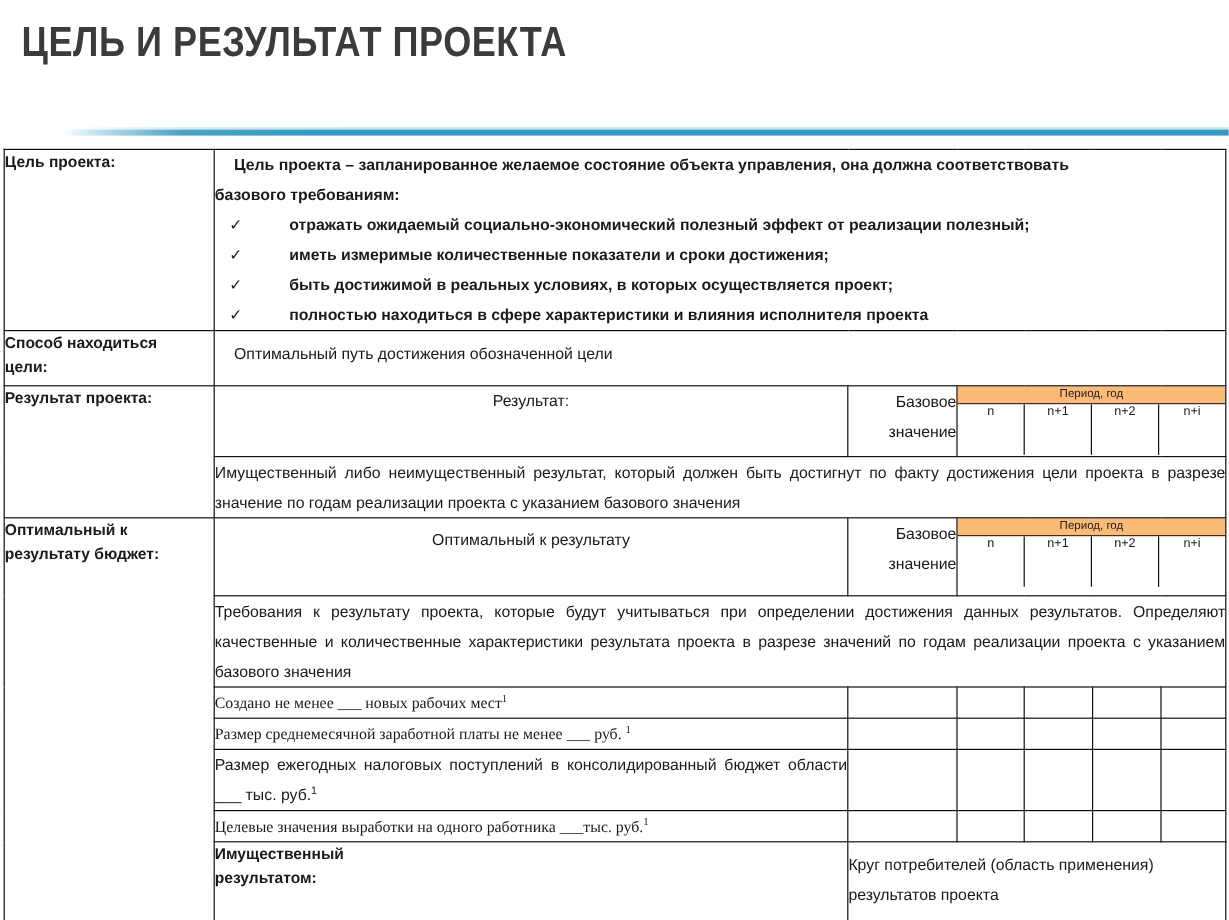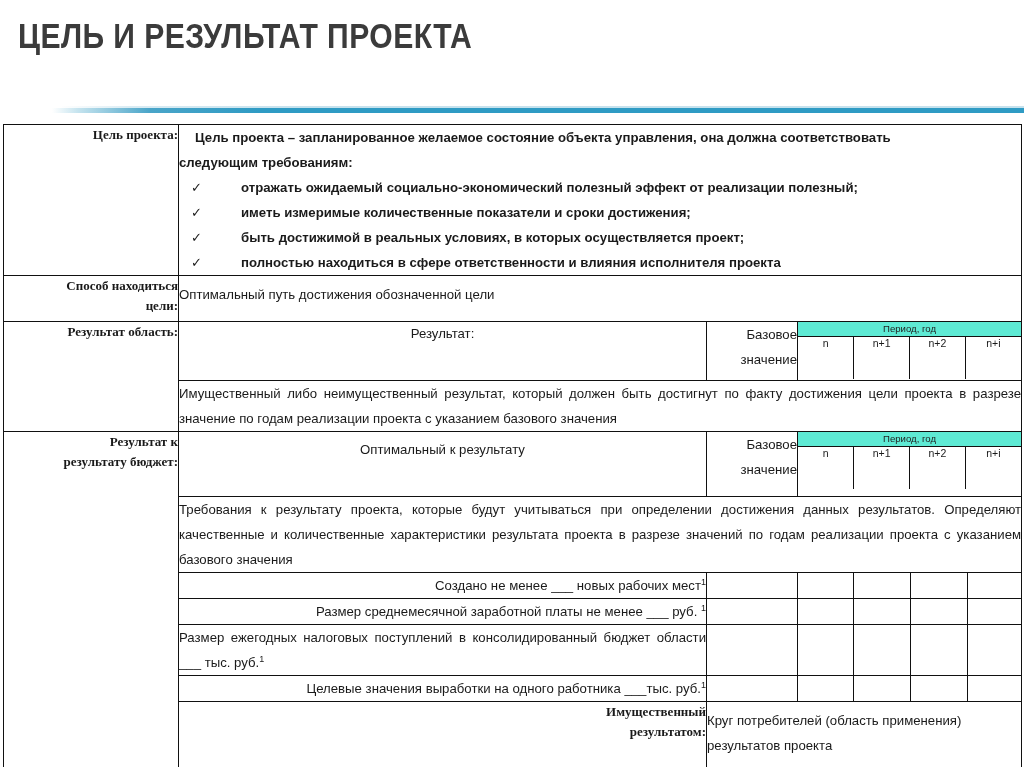--- a/index.html
+++ b/index.html
@@ -72,27 +72,26 @@
     font-size: 12.6px;
   }
   .doc-table td {
     border: 1.6px solid #111111;
     padding: 0;
     vertical-align: top;
     background: #ffffff;
   }
 
   .rowlabel {
-    text-align: right;
+    text-align: left;
     vertical-align: middle;
     font-weight: bold;
     font-size: 13px;
     line-height: 20px;
     padding: 4px 6px;
-    font-family: Liberation Serif, serif;
   }
 
   .bodytext {
     padding: 5px 8px 5px 9px;
     font-size: 13.2px;
     line-height: 25px;
     text-align: justify;
     text-justify: inter-word;
   }
   .bodytext.nojust { text-align: left; }
@@ -135,21 +134,21 @@
     text-align: right;
     vertical-align: middle;
     font-size: 13.2px;
     line-height: 25px;
     padding: 4px 2px;
   }
 
   
   .periodgroup { padding: 0; vertical-align: top; }
   .period-band {
-    background: #5eead4;
+    background: #fdba74;
     border-bottom: 1.4px solid #111111;
     text-align: center;
     font-size: 9.6px;
     line-height: 14px;
     height: 14px;
     color: #222;
   }
   table.subcols {
     width: 100%;
     border-collapse: collapse;
@@ -167,21 +166,21 @@
   .sub-high  { vertical-align: top;     padding-top: 3px; }
 
   .valcell { border: 1.6px solid #111111; }
 
   .reqline {
     padding: 4px 8px 4px 9px;
     font-size: 13.2px;
     line-height: 25px;
     text-align: justify;
   }
-  .reqline.nojust { text-align: right; }
+  .reqline.nojust { text-align: left; font-family: Liberation Serif, serif; }
   sup { font-size: 9px; vertical-align: super; line-height: 0; }
 </style>
 </head>
 <body>
 
 <div class="slide-title">ЦЕЛЬ И РЕЗУЛЬТАТ ПРОЕКТА</div>
 
 <div class="title-rule-soft"></div>
 <div class="title-rule"></div>
 
@@ -195,53 +194,53 @@
     <col style="width:57px">
     <col style="width:54px">
   </colgroup>
 
   <tbody>
       <tr>
     <td class="rowlabel" rowspan="1">Цель проекта:</td>
     <td class="bodytext" colspan="6">
       <div class="goal-lead">
         <span>Цель проекта – запланированное желаемое состояние объекта управления, она должна соответствовать</span>
-        <span class="cont">следующим требованиям:</span>
+        <span class="cont">базового требованиям:</span>
       </div>
       <ul class="checks">
         <li>
           <span class="tick">✓</span>
           <span>отражать ожидаемый социально-экономический полезный эффект от реализации полезный;</span>
         </li>
         <li>
           <span class="tick">✓</span>
           <span>иметь измеримые количественные показатели и сроки достижения;</span>
         </li>
         <li>
           <span class="tick">✓</span>
           <span>быть достижимой в реальных условиях, в которых осуществляется проект;</span>
         </li>
         <li>
           <span class="tick">✓</span>
-          <span>полностью находиться в сфере ответственности и влияния исполнителя проекта</span>
+          <span>полностью находиться в сфере характеристики и влияния исполнителя проекта</span>
         </li>
       </ul>
     </td>
   </tr>
 
   <tr>
     <td class="rowlabel">
       <div>Способ находиться</div>
       <div>цели:</div>
     </td>
-    <td class="bodytext nojust" colspan="6" style="padding-top:6px;padding-bottom:14px;">Оптимальный путь достижения обозначенной цели</td>
-  </tr>
-
-  <tr>
-    <td class="rowlabel" rowspan="2">Результат область:</td>
+    <td class="bodytext nojust" colspan="6" style="padding-top:6px;padding-bottom:14px;padding-left:16px;">Оптимальный путь достижения обозначенной цели</td>
+  </tr>
+
+  <tr>
+    <td class="rowlabel" rowspan="2">Результат проекта:</td>
     <td class="colhead" style="height:58px;">Результат:</td>
     <td class="basehead">
       <div>Базовое</div>
       <div>значение</div>
     </td>
     <td class="periodgroup" colspan="4">
       <div class="period-band">Период, год</div>
       <table class="subcols">
         <tbody>
               <tr>
@@ -254,21 +253,21 @@
           </table>
     </td>
   </tr>
 
   <tr>
     <td class="bodytext" colspan="6">Имущественный либо неимущественный результат, который должен быть достигнут по факту достижения цели проекта в разрезе значение по годам реализации проекта с указанием базового значения</td>
   </tr>
 
   <tr>
     <td class="rowlabel" rowspan="7">
-      <div>Результат к</div>
+      <div>Оптимальный к</div>
       <div>результату бюджет:</div>
     </td>
     <td class="colhead" style="height:58px;vertical-align:top;padding-top:6px;">Оптимальный к результату</td>
     <td class="basehead">
       <div>Базовое</div>
       <div>значение</div>
     </td>
     <td class="periodgroup" colspan="4">
       <div class="period-band">Период, год</div>
       <table class="subcols">

